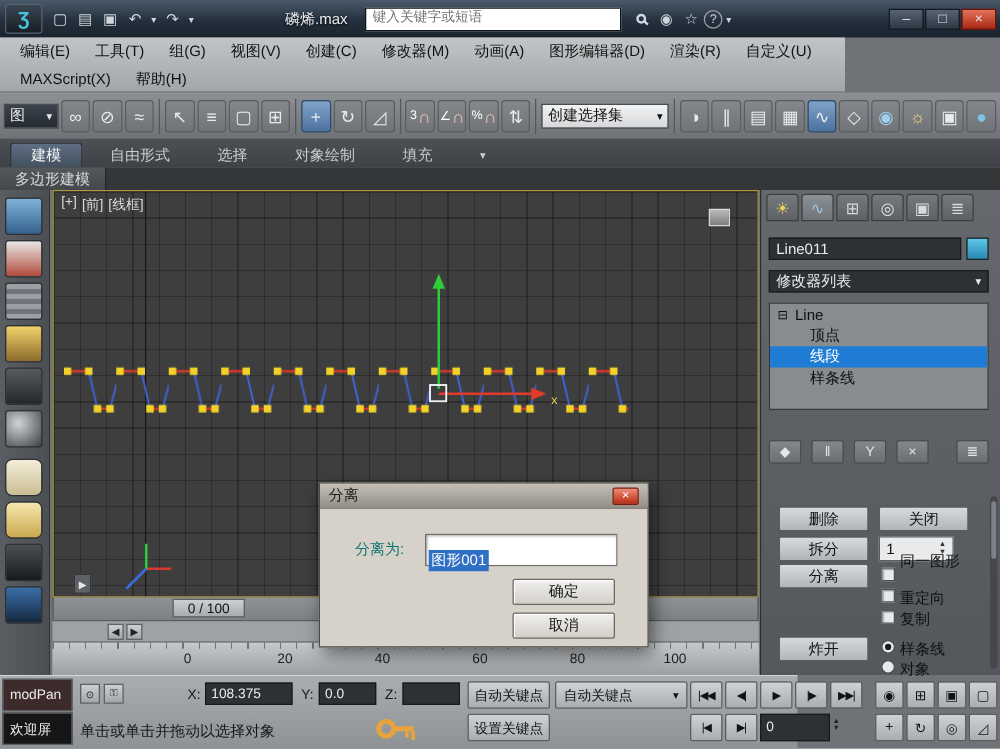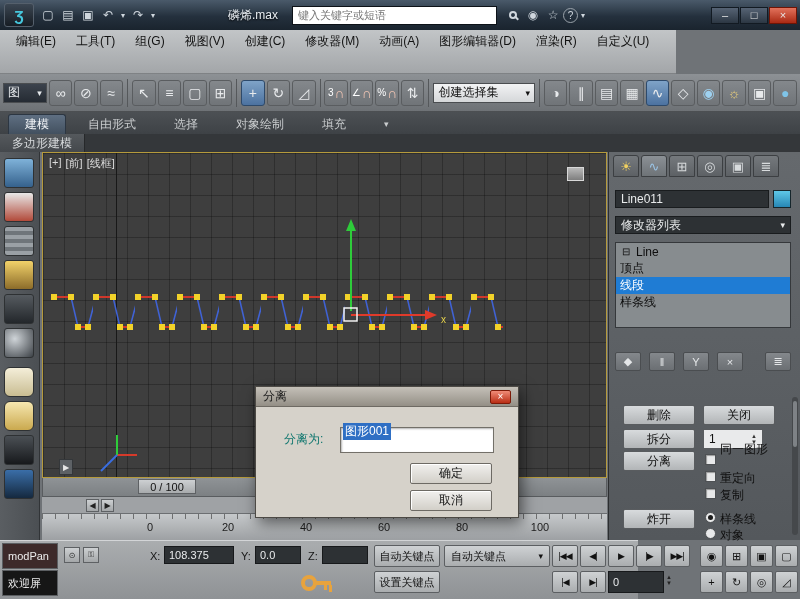--- a/index.html
+++ b/index.html
@@ -4,21 +4,21 @@
 <style>
   *{margin:0;padding:0;box-sizing:border-box}
   body{font-family:"Liberation Sans",sans-serif}
   .app{position:relative;width:800px;height:599px;background:#6f7377;overflow:hidden;font-size:12px;color:#111}
   .abs{position:absolute}
   
   .titlebar{position:absolute;top:0;left:0;width:800px;height:30px;background:linear-gradient(#4a5a6a,#24303d 55%,#1a242e);display:flex;align-items:center}
   .logo{width:30px;height:24px;margin:0 4px;background:linear-gradient(#3b4652,#171d24);border:1px solid #55606c;border-radius:3px;color:#46c8de;font-weight:bold;font-size:15px;display:flex;align-items:center;justify-content:center}
   .qbtn{width:20px;height:20px;color:#cfd6dd;display:flex;align-items:center;justify-content:center;font-size:12px;border-radius:2px}
   .title-text{color:#e8edf2;font-size:12px;margin-left:70px;text-shadow:0 1px 2px #000}
-  .search{width:205px;height:19px;margin-left:14px;border:1px solid #0d1218;background:#fff;font-size:11px;padding:0 5px;color:#333;font-family:Liberation Serif, serif}
+  .search{width:205px;height:19px;margin-left:14px;border:1px solid #0d1218;background:#fff;font-size:11px;padding:0 5px;color:#333;font-family:Liberation Mono, monospace}
   .mag{width:8px;height:8px;border:2px solid #cfd6dd;border-radius:50%;position:relative;display:inline-block}
   .mag::after{content:"";position:absolute;width:5px;height:2px;background:#cfd6dd;transform:rotate(45deg);right:-4px;bottom:-2px}
   .winbtn{width:28px;height:17px;display:flex;align-items:center;justify-content:center;color:#e7e7e7;font-size:11px;border:1px solid #121a22;background:linear-gradient(#5b6below,#2c3743);background:linear-gradient(#566374,#2c3743)}
   .winbtn.close{background:linear-gradient(#e2725c,#a92913);border-color:#6f1405}
   
   .menubar{position:absolute;top:30px;left:0;width:676px;height:44px;background:linear-gradient(#c2c5c7,#a3a6a9);border-bottom:1px solid #7f8285}
   .menurow{display:flex;height:22px;align-items:center;padding-left:6px}
   .menuitem{padding:0 10px;height:20px;display:flex;align-items:center;color:#121212}
   
   .maintb{position:absolute;top:74px;left:0;width:800px;height:38px;background:linear-gradient(#8d9195,#6e7276);border-bottom:1px solid #4c4f52;display:flex;align-items:center;padding:0 3px;gap:2px}
@@ -50,21 +50,21 @@
   .ticknum{position:absolute;top:7px;transform:translateX(-50%);font-size:11px;color:#1d1d1d}
   .tinybtn{position:absolute;width:13px;height:13px;background:linear-gradient(#cdd0d2,#a4a7a9);border:1px solid #5e6164;font-size:8px;display:flex;align-items:center;justify-content:center;color:#222}
   
   .panel{position:absolute;top:152px;left:608px;width:192px;height:388px;background:linear-gradient(#65696d,#54585c);border-left:1px solid #2c2e30}
   .ptab{position:absolute;top:3px;width:26px;height:22px;background:linear-gradient(#75797d,#5d6165);border:1px solid #3c3f42;border-radius:3px 3px 0 0;display:flex;align-items:center;justify-content:center;font-size:13px;color:#d8dbdd}
   .ptab.active{background:linear-gradient(#8b9095,#6e7control);background:linear-gradient(#8b9095,#6e7377)}
   .dfield{background:#2d3134;border:1px solid #191c1e;color:#e9ebec;font-size:12px;display:flex;align-items:center;padding:0 5px}
   .stack{position:absolute;left:6px;top:90px;width:176px;height:86px;background:#878c8f;border:1px solid #35383b;color:#0e0e0e;overflow:hidden}
   .stkrow{height:17px;display:flex;align-items:center;padding-left:6px;gap:4px}
   .stkrow .glyph{font-size:10px;width:10px}
-  .stkrow.child{padding-left:4px}
+  .stkrow.child{padding-left:32px}
   .stkrow.sel{background:#1f7cd4;color:#fff}
   .stkbtn{position:absolute;top:200px;width:26px;height:19px;background:linear-gradient(#84888c,#6b6f73);border:1px solid #4a4d50;border-radius:2px;display:flex;align-items:center;justify-content:center;color:#e4e6e8;font-size:11px}
   .pbtn{position:absolute;height:20px;background:linear-gradient(#d8dbdd,#b2b5b7);border:1px solid #595c5f;border-radius:2px;display:flex;align-items:center;justify-content:center;color:#101010;font-size:12px}
   .cbox{position:absolute;width:11px;height:11px;background:#e8e9ea;border:1px solid #4e5154;box-shadow:inset 1px 1px 1px rgba(0,0,0,.35)}
   .clabel{position:absolute;font-size:12px;color:#101010;white-space:nowrap}
   .radio{position:absolute;width:11px;height:11px;border-radius:50%;background:#e8e9ea;border:1px solid #4e5154}
   .radio.on::after{content:"";position:absolute;left:2px;top:2px;width:5px;height:5px;border-radius:50%;background:#1b1b1b}
   .spin{display:flex;flex-direction:column;justify-content:center;font-size:6px;line-height:6px;color:#333}
   .scroll{position:absolute;right:2px;top:245px;width:6px;height:138px;background:#45484b;border-radius:3px}
   .scroll::after{content:"";position:absolute;left:1px;top:4px;width:4px;height:46px;background:#7e8計;background:#7e8286;border-radius:2px}
@@ -72,21 +72,21 @@
   .status{position:absolute;top:540px;left:0;width:638px;height:59px;background:linear-gradient(#aaadaf,#8f9excellent);background:linear-gradient(#aaadaf,#8f9295);border-top:1px solid #d3d5d7}
   .mini{position:absolute;left:2px;width:56px;height:26px;border:1px solid #5b5e61;color:#ececec;font-size:11px;display:flex;align-items:center;padding-left:5px}
   .sfield{position:absolute;height:18px;background:#2d3134;border:1px solid #17191b;color:#e9ebec;font-size:11px;display:flex;align-items:center;padding:0 4px}
   .slabel{position:absolute;font-size:11px;color:#161616}
   .sbtn{position:absolute;height:22px;background:linear-gradient(#cfd2d4,#aaadaf);border:1px solid #5c5f62;border-radius:2px;display:flex;align-items:center;justify-content:center;font-size:11px;color:#121212}
   .playbtn{font-size:9px;letter-spacing:-1px}
   
   .dialog{position:absolute;left:255px;top:386px;width:264px;height:132px;background:#d6d2ca;border:1px solid #4d4a45;box-shadow:3px 5px 14px rgba(0,0,0,.55);z-index:50}
   .dtitle{height:20px;background:linear-gradient(#c4c0b8,#948f86);border-bottom:1px solid #6e6a63;display:flex;align-items:center;padding:0 7px;color:#1c1c1c}
   .dclose{margin-left:auto;width:21px;height:14px;background:linear-gradient(#ef8b77,#b92d14);border:1px solid #7c1a08;border-radius:2px;color:#fff;font-size:10px;display:flex;align-items:center;justify-content:center}
-  .dinput{position:absolute;left:84px;top:40px;width:154px;height:19px;background:#fff;border:1px solid #737069;box-shadow:inset 1px 1px 2px rgba(0,0,0,.3);display:flex;align-items:flex-end;padding:12px 2px;font-size:12px}
+  .dinput{position:absolute;left:84px;top:40px;width:154px;height:19px;background:#fff;border:1px solid #737069;box-shadow:inset 1px 1px 2px rgba(0,0,0,.3);display:flex;align-items:flex-start;padding:12px 2px;font-size:12px}
   .dinput .sel{background:#2f6fc4;color:#fff;padding:0 2px}
   .dbtn{position:absolute;left:154px;width:82px;height:21px;background:linear-gradient(#f1f0ee,#d2cfc8);border:1px solid #6d6a64;box-shadow:inset 1px 1px 0 #fff;display:flex;align-items:center;justify-content:center;color:#161616;font-size:12px;border-radius:2px}
 </style>
 </head>
 <body>
 
 <div class="app">
 
   <div class="titlebar">
     <div class="logo">
@@ -126,20 +126,24 @@
       <span class="menuitem">编辑(E)</span>
       <span class="menuitem">工具(T)</span>
       <span class="menuitem">组(G)</span>
       <span class="menuitem">视图(V)</span>
       <span class="menuitem">创建(C)</span>
       <span class="menuitem">修改器(M)</span>
       <span class="menuitem">动画(A)</span>
       <span class="menuitem">图形编辑器(D)</span>
       <span class="menuitem">渲染(R)</span>
       <span class="menuitem">自定义(U)</span>
+    </div>
+    <div class="menurow">
+      <span class="menuitem">MAXScript(X)</span>
+      <span class="menuitem">帮助(H)</span>
     </div>
   </div>
 
   <div class="maintb">
     <div class="combo dark" style="width:46px">
       <span>图</span>
         <span class="caret">▾</span>
     </div>
     <span class="tbtn">∞</span>
     <span class="tbtn">⊘</span>
@@ -410,20 +414,21 @@
         <span>欢迎屏</span>
       </div>
 
     <div class="tinybtn" style="left:64px;top:6px;width:16px;height:16px">
         <span>⊙</span>
       </div>
     <div class="tinybtn" style="left:83px;top:6px;width:16px;height:16px">
         <span>⚿</span>
       </div>
 
+    <span class="slabel" style="left:64px;top:36px;font-size:12px">单击或单击并拖动以选择对象</span>
 
     <span class="slabel" style="left:150px;top:9px">X:</span>
     <div class="sfield" style="left:164px;top:5px;width:70px">
         <span>108.375</span>
       </div>
     <span class="slabel" style="left:241px;top:9px">Y:</span>
     <div class="sfield" style="left:255px;top:5px;width:46px">
         <span>0.0</span>
       </div>
     <span class="slabel" style="left:308px;top:9px">Z:</span>

